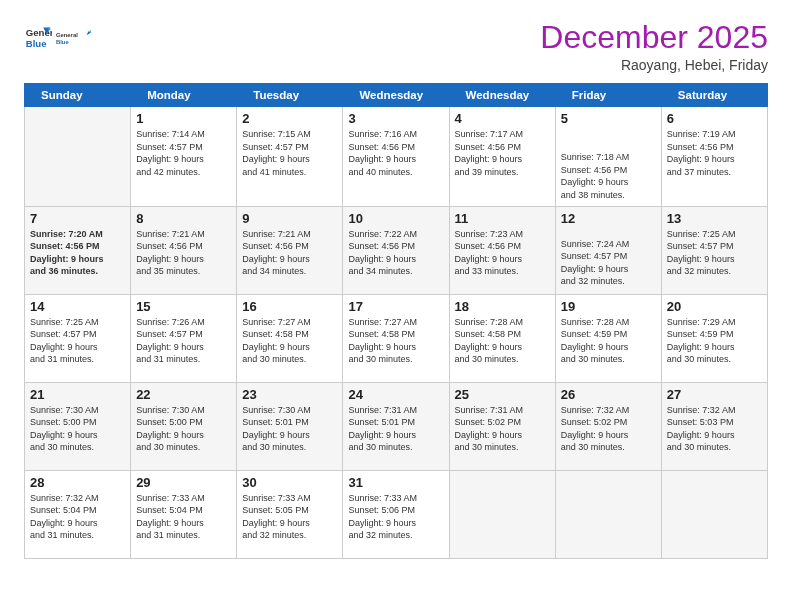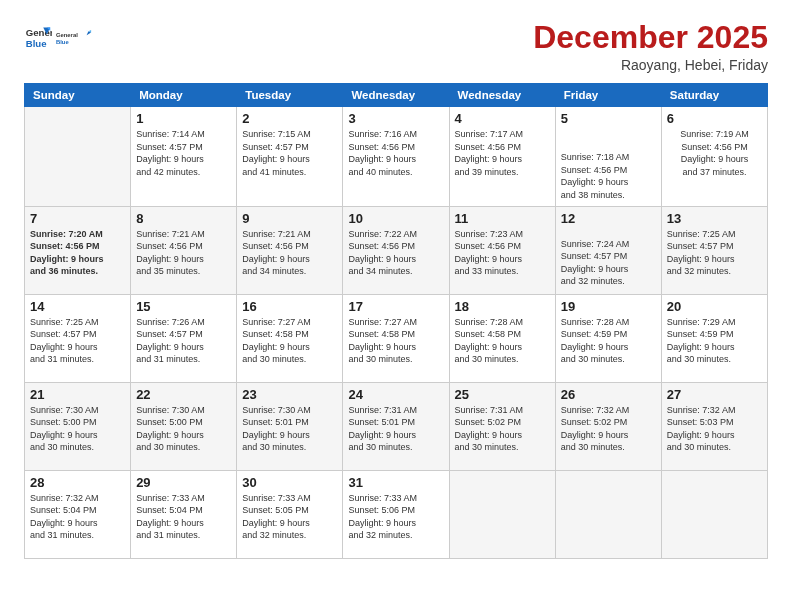--- a/index.html
+++ b/index.html
@@ -30,40 +30,40 @@
     }
     .logo-icon {
       width: 28px;
       height: 28px;
     }
     .title-block {
       text-align: right;
     }
     .month-title {
       font-size: 32px;
-      font-weight: bold;
-      color: #b91c1c;
+      font-weight: normal;
+      color: #a21caf;
       line-height: 1.1;
     }
     .subtitle {
       font-size: 14px;
       color: #444;
       margin-top: 2px;
     }
     table {
       width: 100%;
       border-collapse: collapse;
       table-layout: fixed;
     }
     thead th {
       background: #1a6abf;
       color: #fff;
       font-size: 11.5px;
       font-weight: bold;
-      padding: 5px 8px;
+      padding: 5px 16px;
       text-align: left;
       border: 1px solid #1a6abf;
     }
     tbody td {
       vertical-align: top;
       border: 1px solid #ccc;
       padding: 4px 5px;
       font-size: 9.5px;
       color: #333;
       height: 88px;
@@ -164,21 +164,21 @@
           </td>
           <td>
             <span class="day-num">5</span>
             <div class="day-info" style="white-space: pre-line; margin-top: 25px;">Sunrise: 7:18 AM
 Sunset: 4:56 PM
 Daylight: 9 hours
 and 38 minutes.</div>
           </td>
           <td>
             <span class="day-num">6</span>
-            <div class="day-info" style="white-space: pre-line; text-align: center;">Sunrise: 7:19 AM
+            <div class="day-info" style="white-space: pre-line;">Sunrise: 7:19 AM
 Sunset: 4:56 PM
 Daylight: 9 hours
 and 37 minutes.</div>
           </td>
         </tr>
         <tr>
           <td>
             <span class="day-num">7</span>
             <div class="day-info" style="white-space: pre-line; font-weight: bold;">Sunrise: 7:20 AM
 Sunset: 4:56 PM

